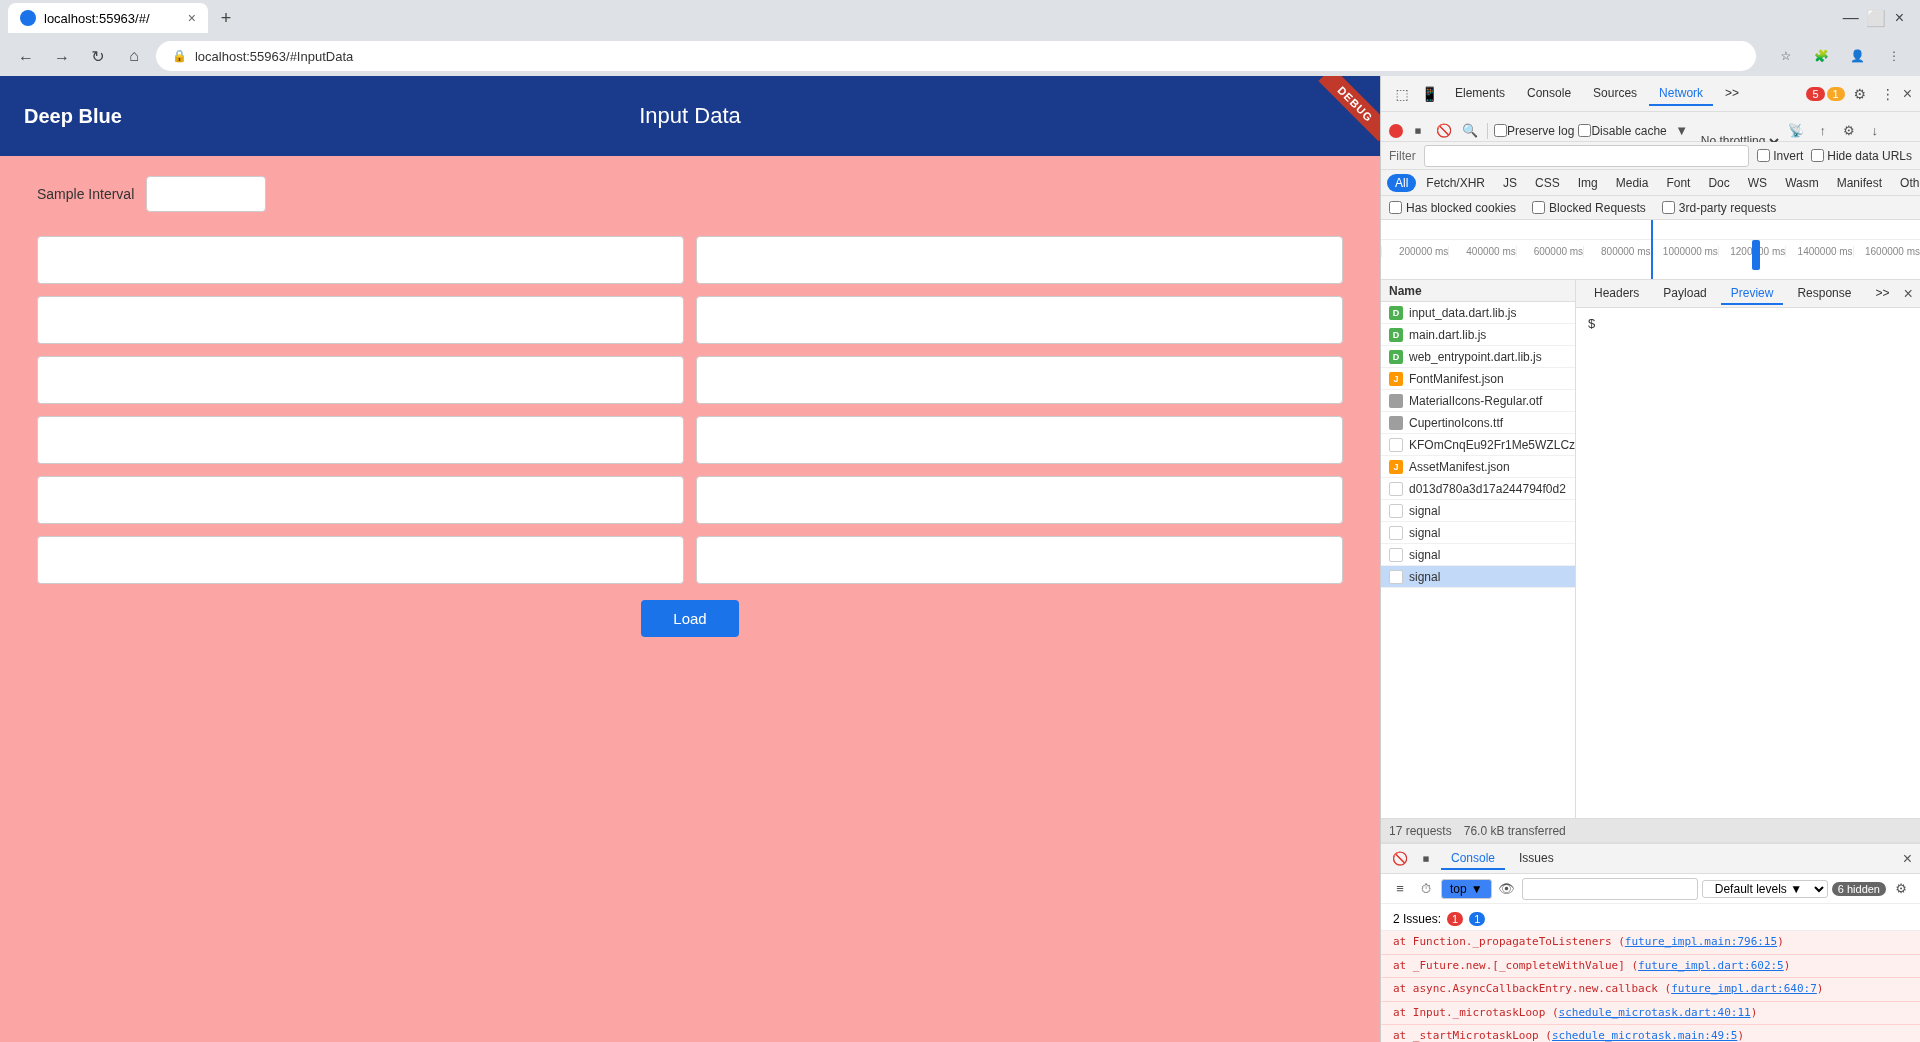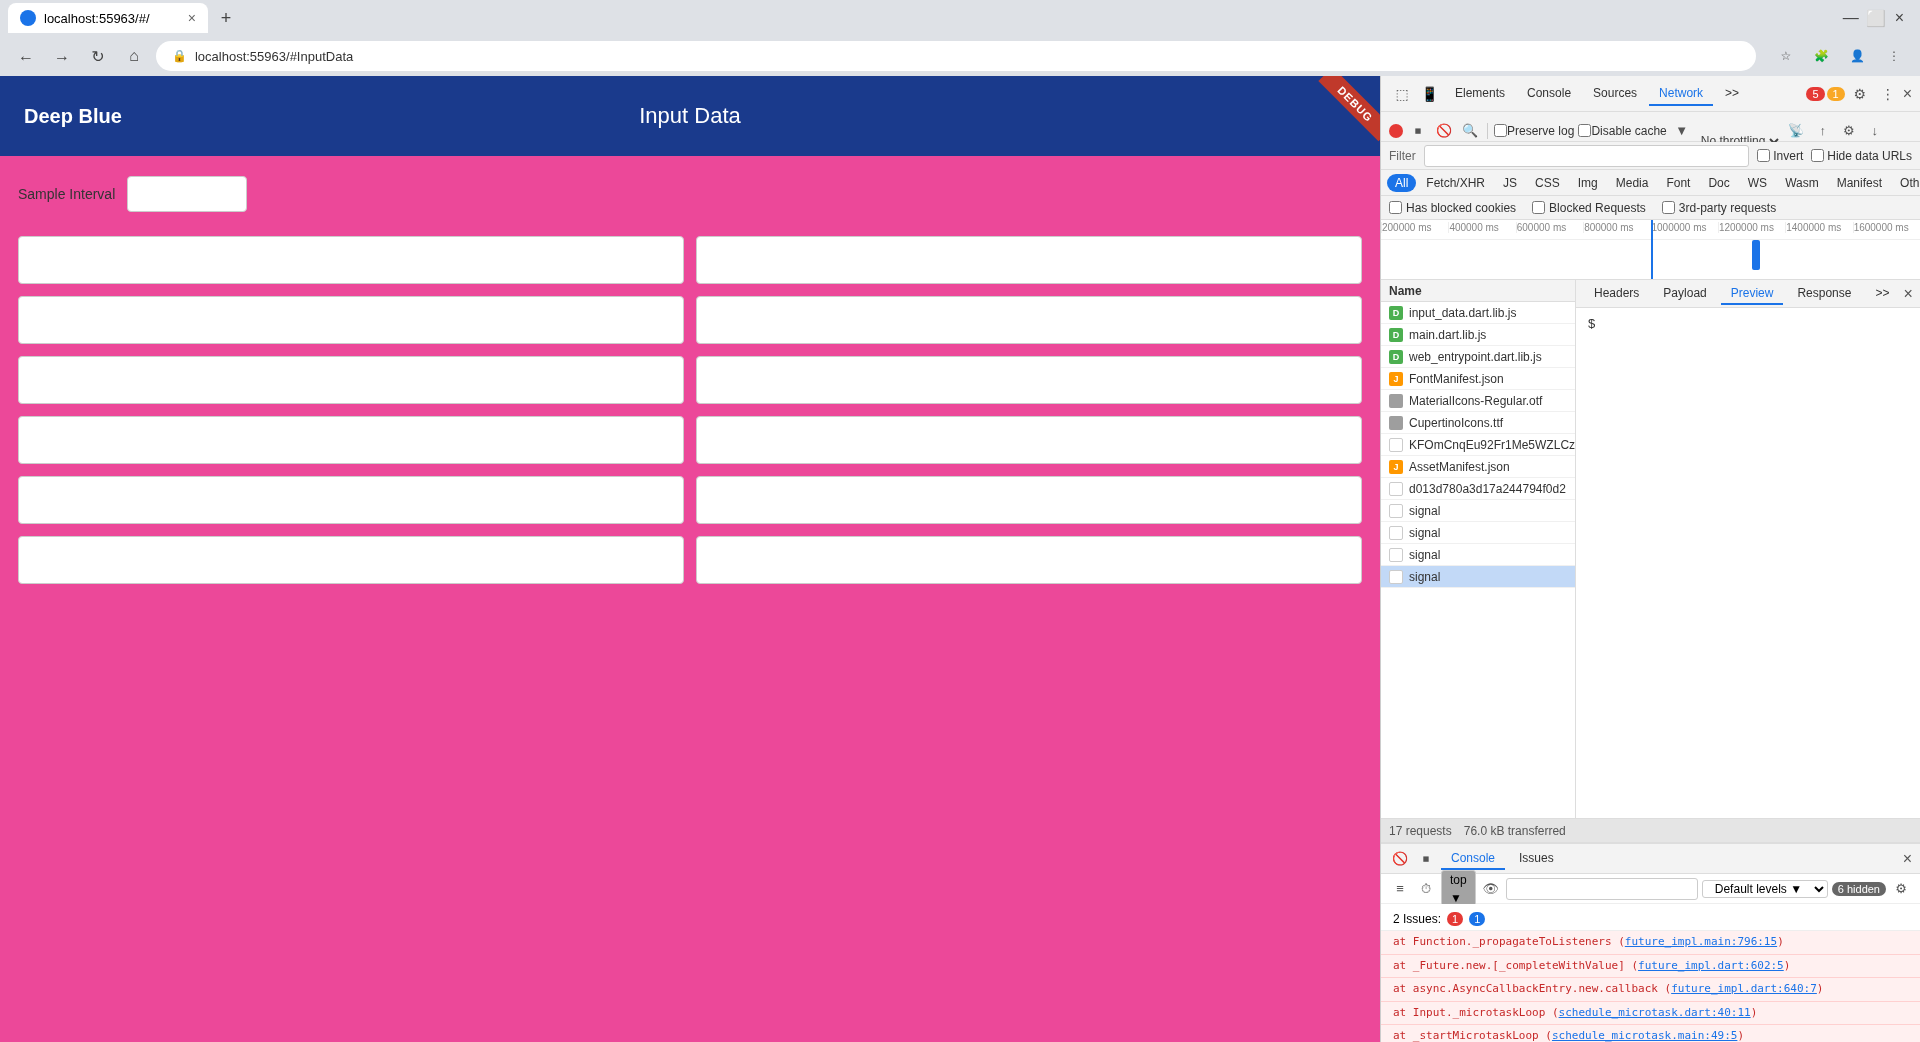--- a/index.html
+++ b/index.html
@@ -25,21 +25,21 @@
     
     .main-container { display: flex; flex: 1; overflow: hidden; }
 
     
     .app-area { flex: 1; display: flex; flex-direction: column; overflow: hidden; background: #fff; }
 
     .app-header { background: #1a3a8c; color: #fff; display: flex; align-items: center; height: 80px; padding: 0 24px; flex-shrink: 0; position: relative; }
     .app-title-left { font-size: 20px; font-weight: bold; }
     .app-title-center { position: absolute; left: 50%; transform: translateX(-50%); font-size: 22px; font-weight: 500; }
 
-    .app-content { flex: 1; padding: 20px 18px; overflow-y: auto; background: #ec4899; }
+    .app-content { flex: 1; padding: 20px 37px; overflow-y: auto; background: #fca5a5; }
     .sample-row { display: flex; align-items: center; gap: 12px; margin-bottom: 24px; }
     .sample-label { font-size: 14px; color: #333; }
     .sample-input { width: 120px; height: 36px; border: 1px solid #ccc; border-radius: 4px; background: #fff; }
 
     .form-grid { display: grid; grid-template-columns: 1fr 1fr; gap: 12px; margin-bottom: 12px; }
     .form-field { height: 48px; border: 1px solid #ccc; border-radius: 4px; background: #fff; }
 
     .load-btn-row { display: flex; justify-content: center; margin-top: 16px; }
     .load-btn { background: #1a73e8; color: #fff; border: none; border-radius: 4px; padding: 10px 32px; font-size: 15px; cursor: pointer; }
 
@@ -76,21 +76,21 @@
     .type-tab.active { background: #1a73e8; color: #fff; }
 
     
     .checkbox-row { display: flex; align-items: center; height: 24px; padding: 0 8px; border-bottom: 1px solid #ddd; gap: 16px; background: #f3f3f3; flex-shrink: 0; }
     .cb-item { display: flex; align-items: center; gap: 4px; font-size: 12px; color: #333; }
     .cb-item input { margin: 0; }
 
     
     .timeline-bar { height: 60px; border-bottom: 1px solid #ddd; background: #fff; flex-shrink: 0; overflow: hidden; position: relative; }
     .timeline-ticks { display: flex; align-items: flex-start; height: 20px; border-bottom: 1px solid #eee; padding: 2px 0 0 0; }
-    .timeline-tick { flex: 1; text-align: left; font-size: 10px; color: #888; border-left: 1px solid #eee; }
+    .timeline-tick { flex: 1; text-align: right; font-size: 10px; color: #888; border-left: 1px solid #eee; margin-top: 24px; }
     .timeline-blue-line { position: absolute; left: 270px; top: 0; bottom: 0; width: 2px; background: #1a73e8; }
     .timeline-blue-dot { position: absolute; right: 160px; top: 20px; width: 8px; height: 30px; background: #1a73e8; border-radius: 2px; }
 
     
     .network-split { flex: 1; display: flex; overflow: hidden; }
 
     
     .net-list { width: 195px; flex-shrink: 0; overflow-y: auto; border-right: 1px solid #ddd; }
     .net-list-header { display: flex; align-items: center; height: 22px; padding: 0 8px; background: #f3f3f3; border-bottom: 1px solid #ddd; font-size: 12px; font-weight: bold; color: #333; }
     .net-list-item { display: flex; align-items: center; height: 22px; padding: 0 8px; font-size: 12px; color: #333; border-bottom: 1px solid #f0f0f0; gap: 6px; cursor: pointer; white-space: nowrap; overflow: hidden; text-overflow: ellipsis; }
@@ -111,21 +111,21 @@
 
     
     .net-status { height: 24px; display: flex; align-items: center; padding: 0 8px; border-top: 1px solid #ddd; font-size: 12px; color: #555; gap: 12px; background: #e5e5e5; flex-shrink: 0; }
 
     
     .console-panel { height: 200px; flex-shrink: 0; border-top: 2px solid #ddd; display: flex; flex-direction: column; background: #fff; }
     .console-toolbar { display: flex; align-items: center; height: 30px; padding: 0 8px; border-bottom: 1px solid #ddd; background: #f3f3f3; gap: 4px; flex-shrink: 0; }
     .console-tab { padding: 3px 10px; font-size: 12px; cursor: pointer; color: #333; border-bottom: 2px solid transparent; }
     .console-tab.active { color: #1a73e8; border-bottom: 2px solid #1a73e8; }
     .console-icon-btn { width: 22px; height: 22px; display: flex; align-items: center; justify-content: center; cursor: pointer; color: #555; font-size: 13px; border-radius: 3px; }
-    .console-context { font-size: 12px; padding: 2px 8px; border: 1px solid #ccc; border-radius: 3px; background: #a3a3a3; cursor: pointer; display: flex; gap: 4px; flex-direction: column; }
+    .console-context { font-size: 12px; padding: 2px 8px; border: 1px solid #ccc; border-radius: 3px; background: #3b82f6; cursor: pointer; display: flex; gap: 4px; }
     .console-filter { flex: 1; height: 22px; border: 1px solid #ccc; border-radius: 3px; padding: 0 6px; font-size: 12px; }
     .console-level { font-size: 12px; padding: 0 8px; border: 1px solid #ccc; border-radius: 3px; background: #fff; cursor: pointer; }
     .hidden-badge { background: #666; color: #fff; border-radius: 10px; padding: 1px 6px; font-size: 11px; }
     .console-content { flex: 1; overflow-y: auto; padding: 4px 0; background: #fff; font-size: 12px; }
     .issues-badge { background: #e53935; color: #fff; border-radius: 10px; padding: 1px 5px; font-size: 11px; }
     .issues-badge-blue { background: #1a73e8; color: #fff; border-radius: 10px; padding: 1px 5px; font-size: 11px; }
     .console-error-row { background: #fff0f0; border-bottom: 1px solid #ffd0d0; padding: 3px 12px; color: #c62828; font-family: monospace; font-size: 11px; line-height: 1.5; }
     .console-error-row a { color: #1a73e8; text-decoration: underline; cursor: pointer; }
     .console-2issues { display: flex; align-items: center; gap: 6px; padding: 4px 12px; font-size: 12px; border-bottom: 1px solid #eee; }
 
@@ -221,20 +221,23 @@
       </div>
       <div class="form-grid">
         <input class="form-field" type="text" style="">
         <input class="form-field" type="text" style="">
       </div>
       <div class="form-grid">
         <input class="form-field" type="text" style="">
         <input class="form-field" type="text" style="">
       </div>
 
+      <div class="load-btn-row">
+        <button class="load-btn">Load</button>
+      </div>
     </div>
   </div>
 
   <div class="devtools">
 
     <div class="dt-toolbar">
       <div class="dt-icon-btn">⬚</div>
       <div class="dt-icon-btn">📱</div>
       <div class="dt-tab">Elements</div>
       <div class="dt-tab">Console</div>

